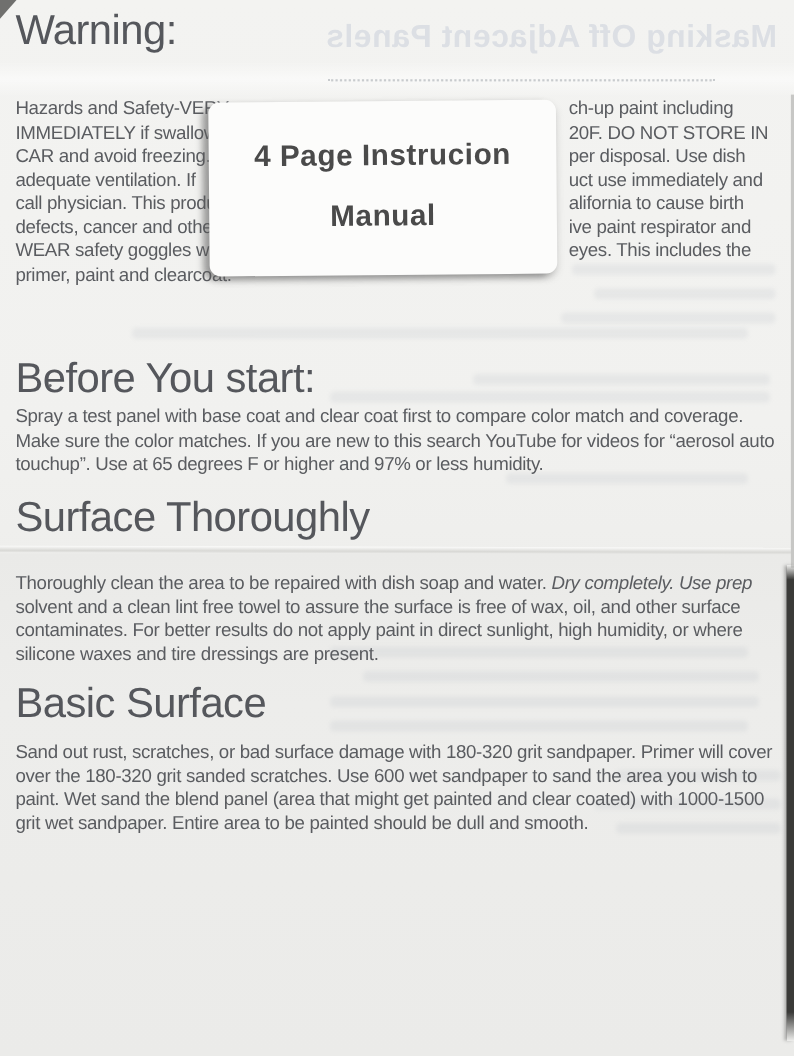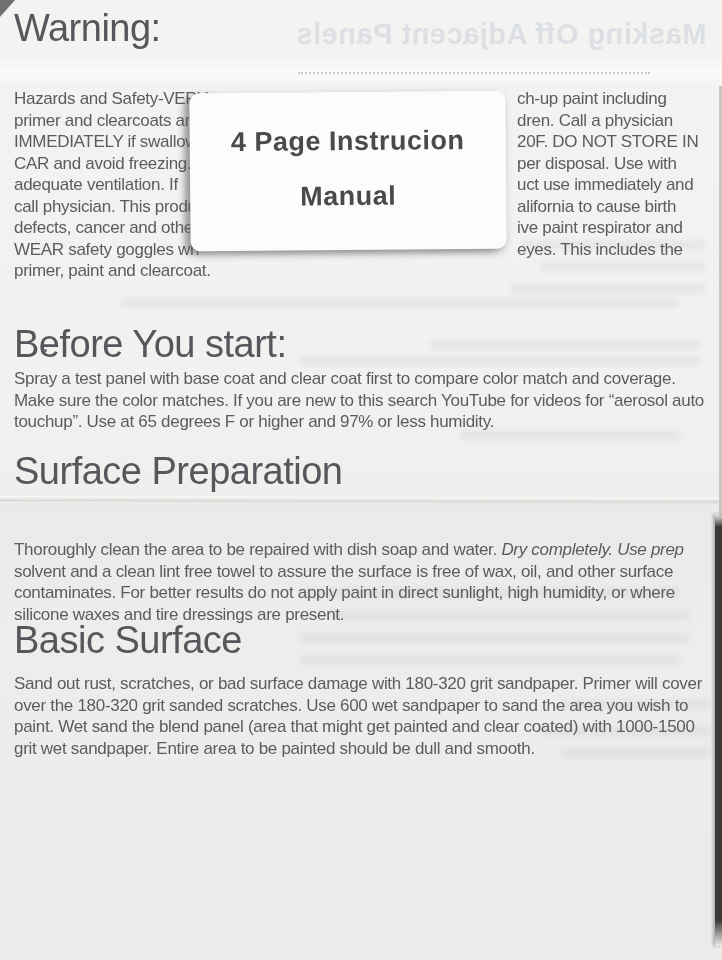--- a/index.html
+++ b/index.html
@@ -133,30 +133,26 @@
   <div class="smudge" style="top:748px;left:560px;width:150px"></div>
 
   <h1 class="doc-heading" style="top:6px">Warning:</h1>
 
   <div class="w-para">
     <div class="w-line">
       <span>Hazards and Safety-VERY</span>
       <span class="w-right">ch-up paint including</span>
     </div>
     <div class="w-line">
-      <span>primer and clearcoats ar</span>
-      <span class="w-right">dren. Call a physician</span>
-    </div>
-    <div class="w-line">
       <span>IMMEDIATELY if swallow</span>
       <span class="w-right">20F. DO NOT STORE IN</span>
     </div>
     <div class="w-line">
       <span>CAR and avoid freezing.</span>
-      <span class="w-right">per disposal. Use with</span>
+      <span class="w-right">per disposal. Use dish</span>
     </div>
     <div class="w-line">
       <span>adequate ventilation. If</span>
       <span class="w-right">uct use immediately and</span>
     </div>
     <div class="w-line">
       <span>call physician. This produ</span>
       <span class="w-right">alifornia to cause birth</span>
     </div>
     <div class="w-line">
@@ -175,21 +171,21 @@
 
   <div class="label">
     <div class="label-line1">4 Page Instrucion</div>
     <div class="label-line2">Manual</div>
   </div>
 
   <h1 class="doc-heading" style="top:322px">Before You start:</h1>
   <div class="stray-dot"></div>
   <p class="body-text" style="top:368px">Spray a test panel with base coat and clear coat first to compare color match and coverage. Make sure the color matches.  If you are new to this search YouTube for videos for “aerosol auto touchup”.  Use at 65 degrees F or higher and 97% or less humidity.</p>
 
-  <h1 class="doc-heading" style="top:449px">Surface Preparation</h1>
-  <p class="body-text" style="top:539px">
+  <h1 class="doc-heading" style="top:449px">Surface Thoroughly</h1>
+  <p class="body-text" style="top:519px">
     <span>Thoroughly clean the area to be repaired with dish soap and water.  </span><span class="italic-seg">Dry completely. Use prep</span><span> solvent and a clean lint free towel to assure the surface is free of wax, oil, and other surface contaminates. For better results do not apply paint in direct sunlight, high humidity, or where silicone waxes and tire dressings are present.</span>
   </p>
 
   <h1 class="doc-heading" style="top:618px">Basic Surface</h1>
   <p class="body-text" style="top:673px">Sand out rust, scratches, or bad surface damage with 180-320 grit sandpaper. Primer will cover over the 180-320 grit sanded scratches. Use 600 wet sandpaper to sand the area you wish to paint. Wet sand the blend panel (area that might get painted and clear coated) with 1000-1500 grit wet sandpaper. Entire area to be painted should be dull and smooth.</p>
 
 </div>
 
 </body></html>

